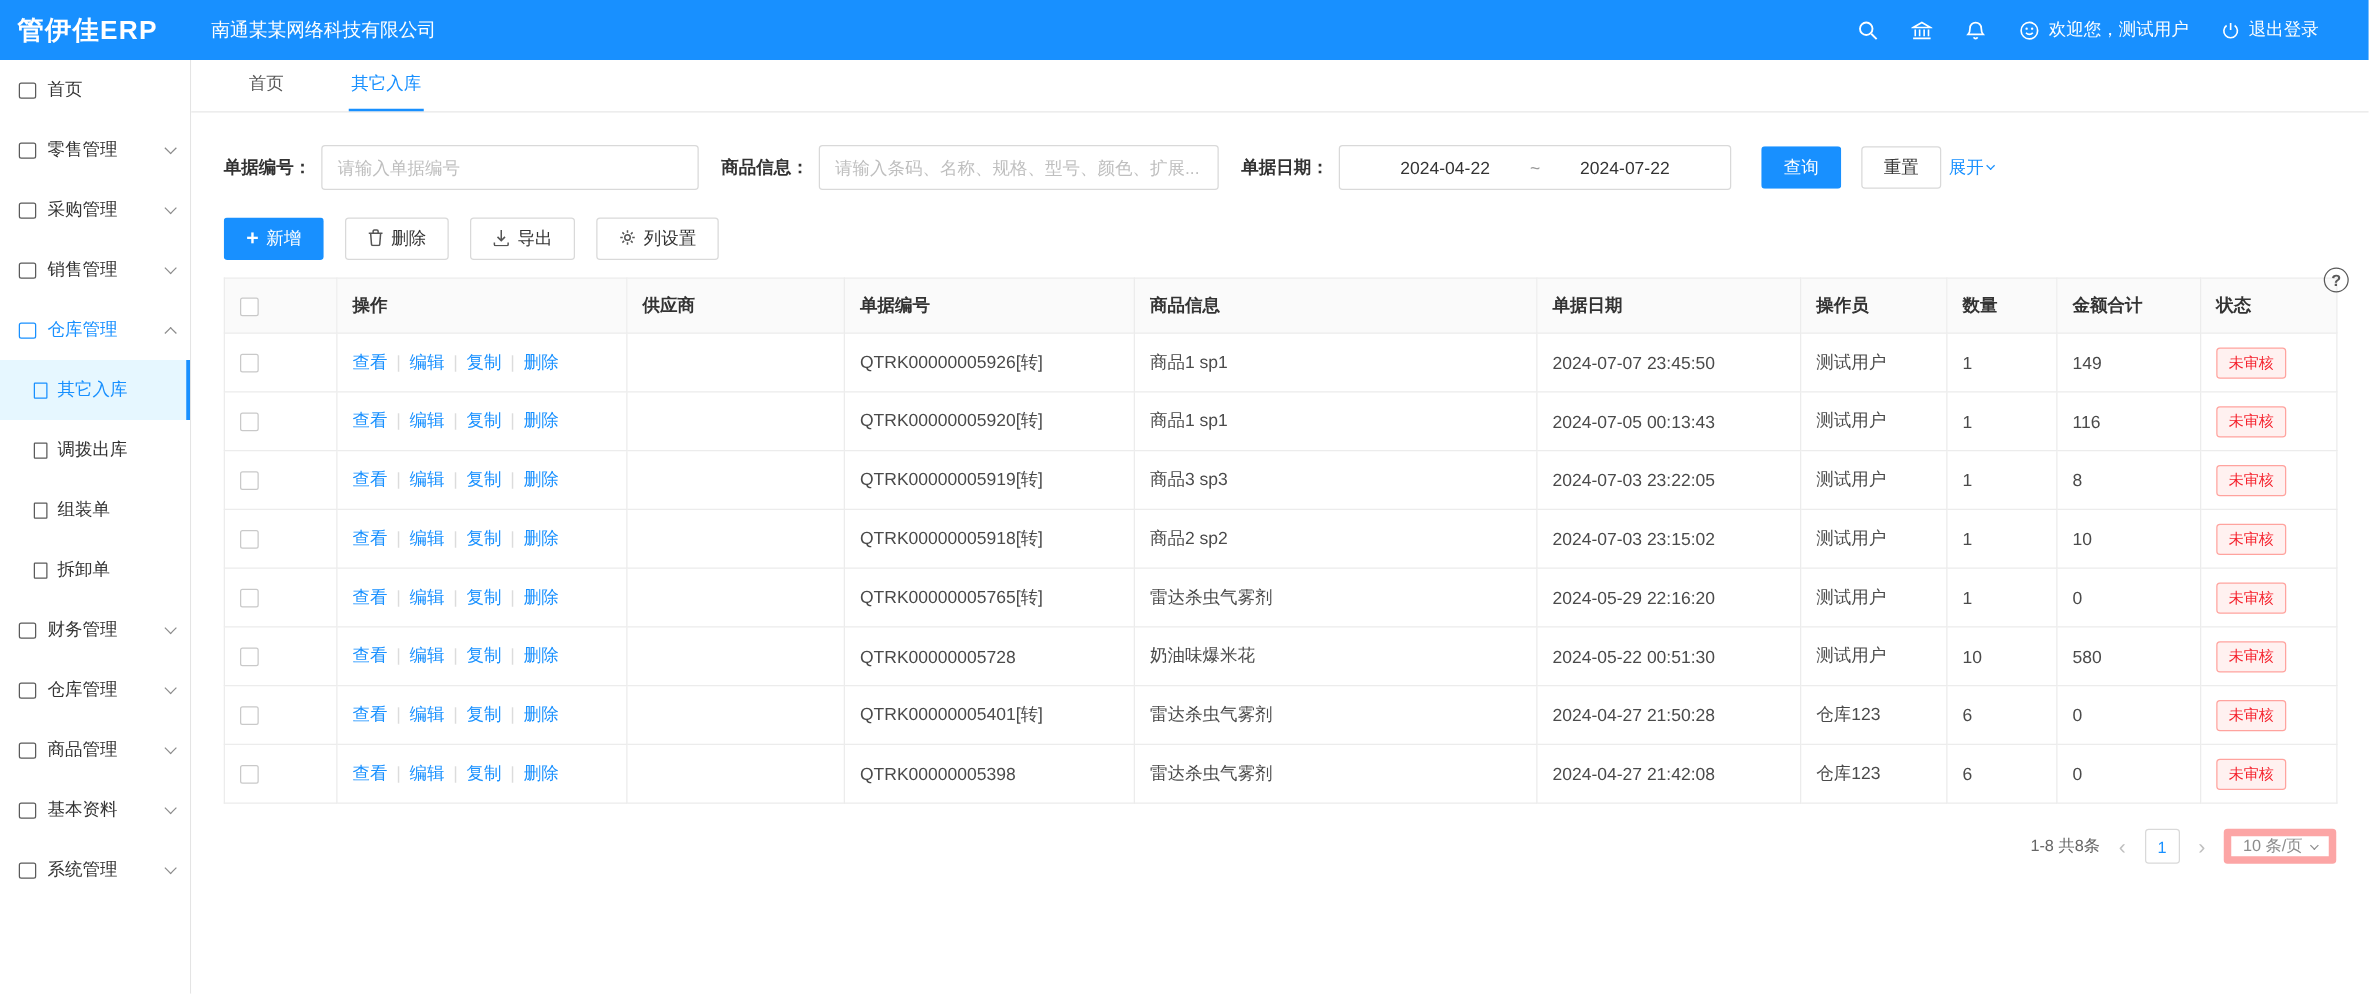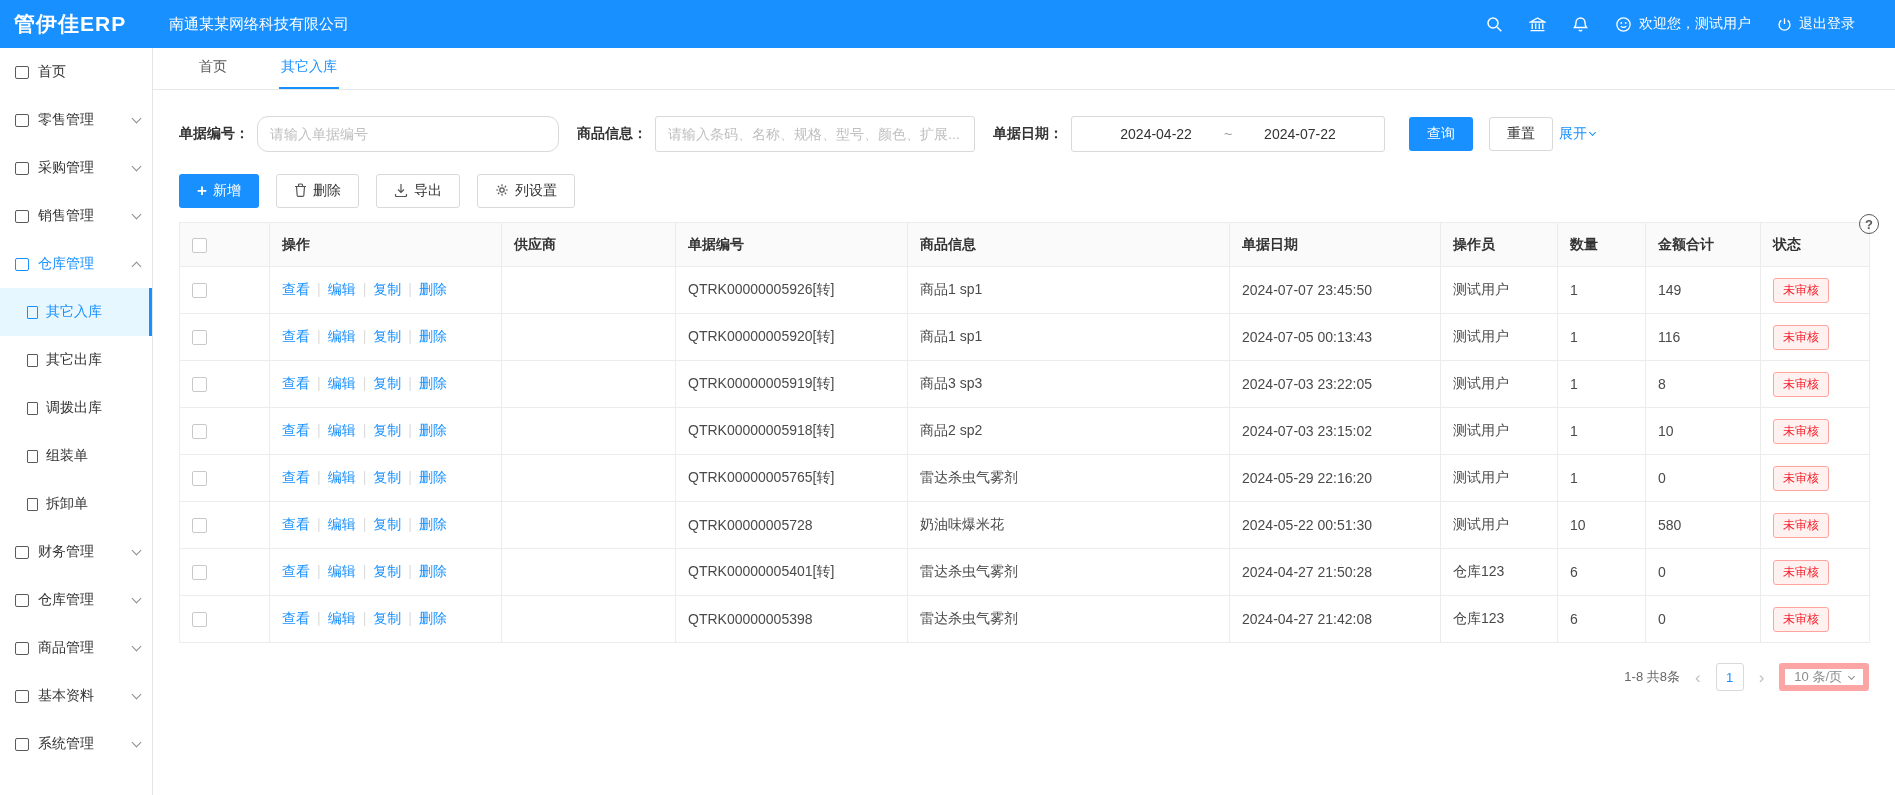--- a/index.html
+++ b/index.html
@@ -36,21 +36,21 @@
   .content { flex:1; position:relative; background:#fff; }
   .tabbar { height:42px; border-bottom:1px solid #e8e8e8; display:flex; align-items:flex-end; padding-left:44px; gap:50px; }
   .tab { font-size:14px; color:#595959; padding:0 2px 11px; border-bottom:2px solid transparent; cursor:pointer; }
   .tab.active { color:#1890ff; border-bottom-color:#1890ff; }
 
   .filters { display:flex; align-items:center; padding:26px 26px 0; }
   .fgroup { display:flex; align-items:center; margin-right:18px; }
   .flabel { font-size:14px; font-weight:bold; color:#333; margin-right:8px; white-space:nowrap; }
   .finput { height:36px; border:1px solid #d9d9d9; border-radius:3px; padding:0 12px; font-size:14px; color:#333; outline:none; }
   .finput::placeholder { color:#bfbfbf; }
-  .in-order { width:302px;border-radius:11px; }
+  .in-order { width:302px; }
   .in-product { width:320px; }
   .datebox { width:314px; height:36px; border:1px solid #d9d9d9; border-radius:3px; display:flex;
     align-items:center; justify-content:center; gap:32px; font-size:14px; color:#333; cursor:pointer; }
   .btn { height:34px; border-radius:3px; font-size:14px; display:inline-flex; align-items:center;
     justify-content:center; padding:0 17px; border:1px solid transparent; cursor:pointer; background:#fff; gap:6px; }
   .btn-primary { background:#1890ff; color:#fff; }
   .btn-plain { border-color:#d9d9d9; color:#333; }
   .expand-link { display:inline-flex; align-items:center; color:#1890ff; font-size:14px; margin-left:6px; cursor:pointer; }
   .mlr16 { margin-left:16px; }
 
@@ -169,24 +169,20 @@
       <span class="mi-label">仓库管理</span>
       <span class="chev up"></span>
     </div>
     <div>
       <div class="submenu-item active">
         <span class="doc"></span>
         <span class="mi-label">其它入库</span>
       </div>
       <div class="submenu-item">
         <span class="doc"></span>
-        <span class="mi-label">其它出库</span>
-      </div>
-      <div class="submenu-item">
-        <span class="doc"></span>
         <span class="mi-label">调拨出库</span>
       </div>
       <div class="submenu-item">
         <span class="doc"></span>
         <span class="mi-label">组装单</span>
       </div>
       <div class="submenu-item">
         <span class="doc"></span>
         <span class="mi-label">拆卸单</span>
       </div>

